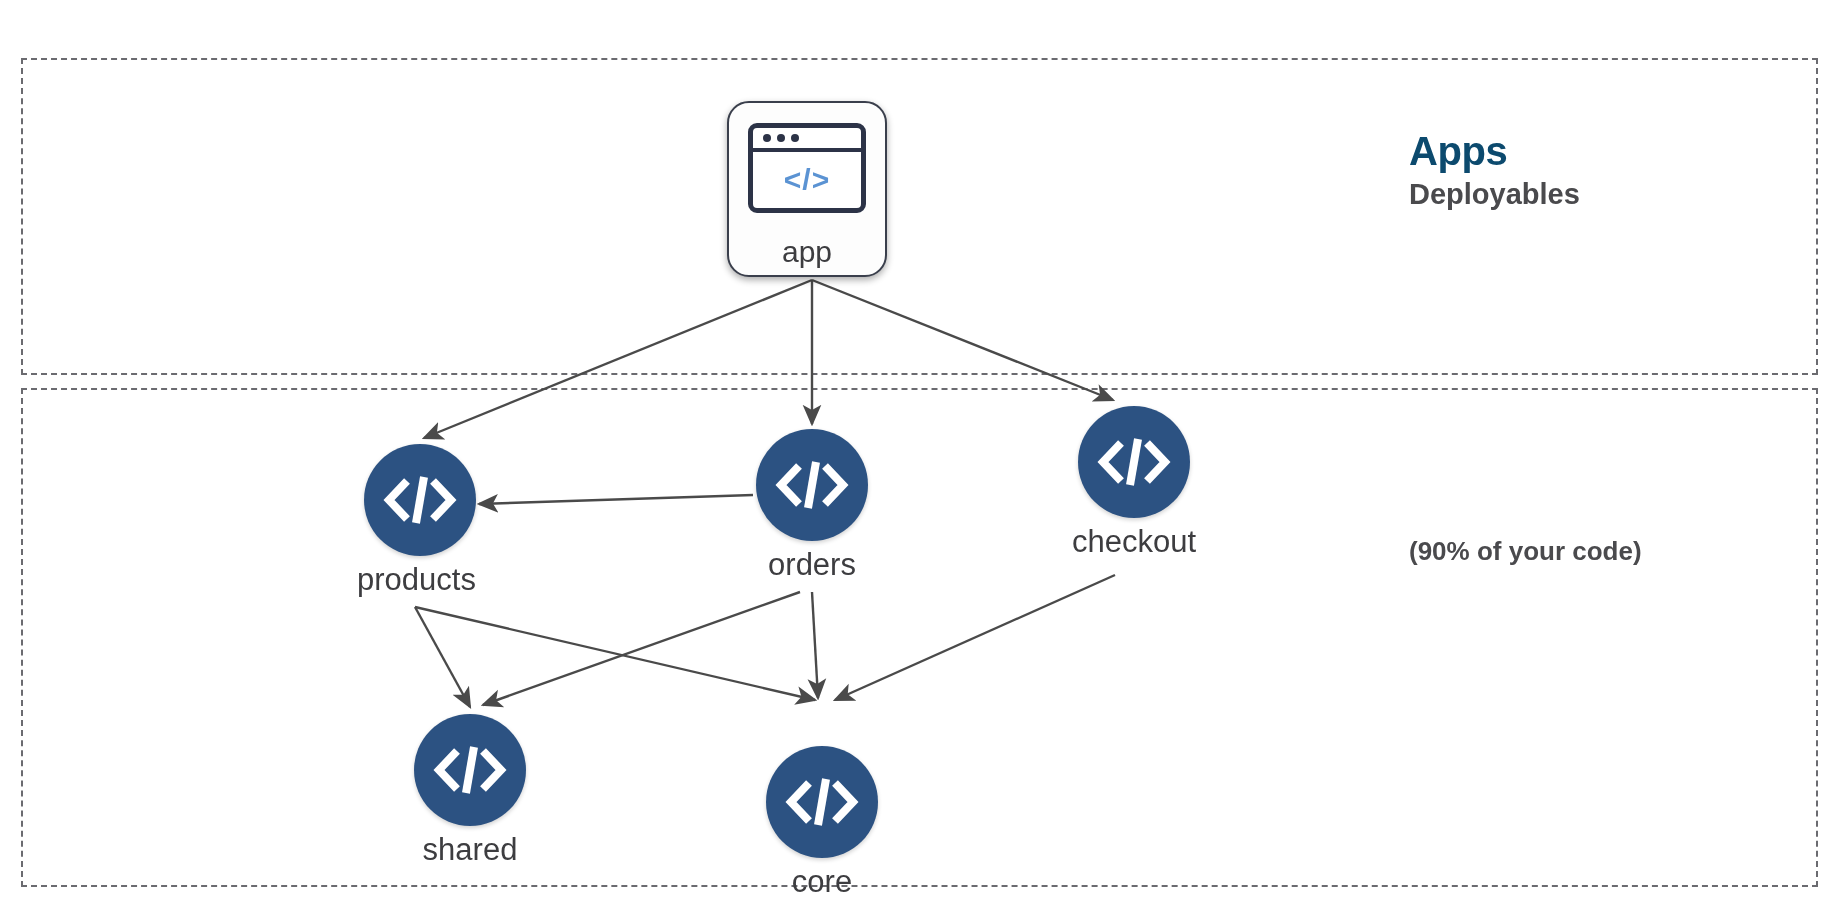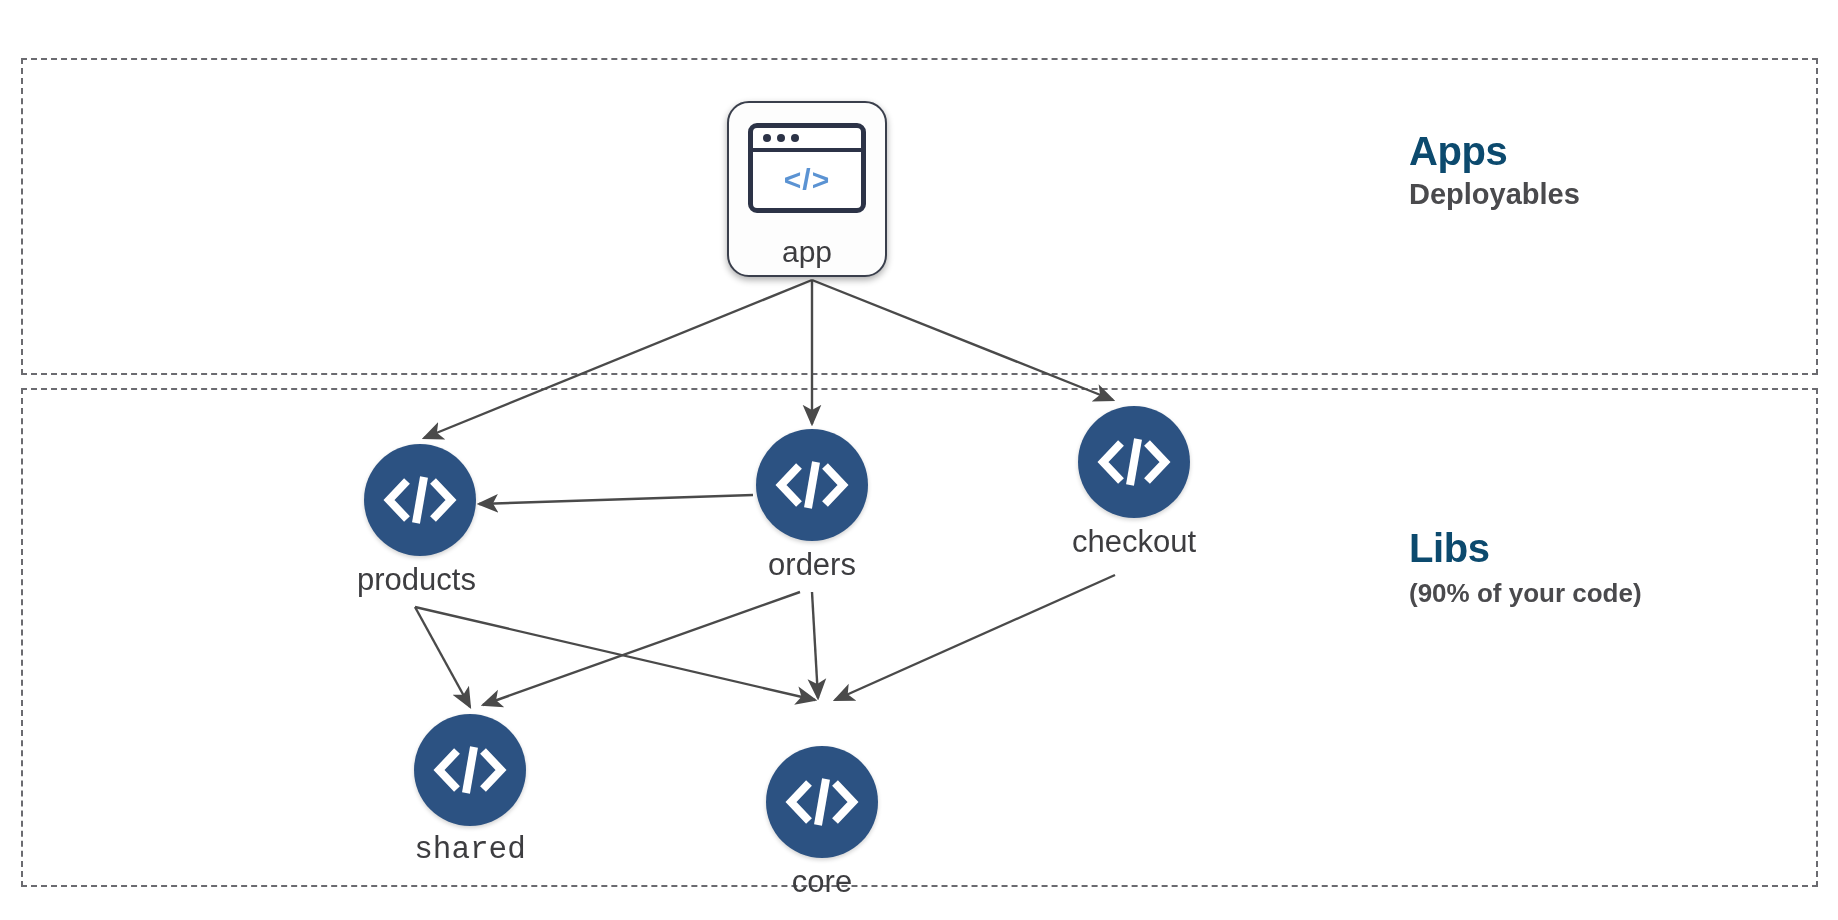--- a/index.html
+++ b/index.html
@@ -212,21 +212,21 @@
           <svg width="74" height="58" viewBox="0 0 74 58">
             <g stroke="#ffffff" stroke-width="8" fill="none" stroke-linecap="butt" stroke-linejoin="miter">
               <polyline points="24,10 6,29 24,48"></polyline>
               <polyline points="50,10 68,29 50,48"></polyline>
               <line x1="41" y1="6" x2="33" y2="52"></line>
             </g>
           </svg>
         </div>
         <div class="lib-label">checkout</div>
       </div>
-      <div class="lib-node" style="left: 414px; top: 714px; font-family: Liberation Mono, monospace;">
+      <div class="lib-node" style="left: 414px; top: 714px;">
         <div class="lib-circle" style="background: rgb(44, 82, 130);">
           <svg width="74" height="58" viewBox="0 0 74 58">
             <g stroke="#ffffff" stroke-width="8" fill="none" stroke-linecap="butt" stroke-linejoin="miter">
               <polyline points="24,10 6,29 24,48"></polyline>
               <polyline points="50,10 68,29 50,48"></polyline>
               <line x1="41" y1="6" x2="33" y2="52"></line>
             </g>
           </svg>
         </div>
         <div class="lib-label">shared</div>
@@ -244,17 +244,16 @@
         <div class="lib-label">core</div>
       </div>
     </div>
 
   <div class="legend" id="legend-apps">
     <div class="legend-title">Apps</div>
     <div class="legend-sub">Deployables</div>
   </div>
 
   <div class="legend" id="legend-libs">
-    <div class="legend-title">Libs</div>
     <div class="legend-sub small">(90% of your code)</div>
   </div>
 
 </div>
 
 </body></html>

